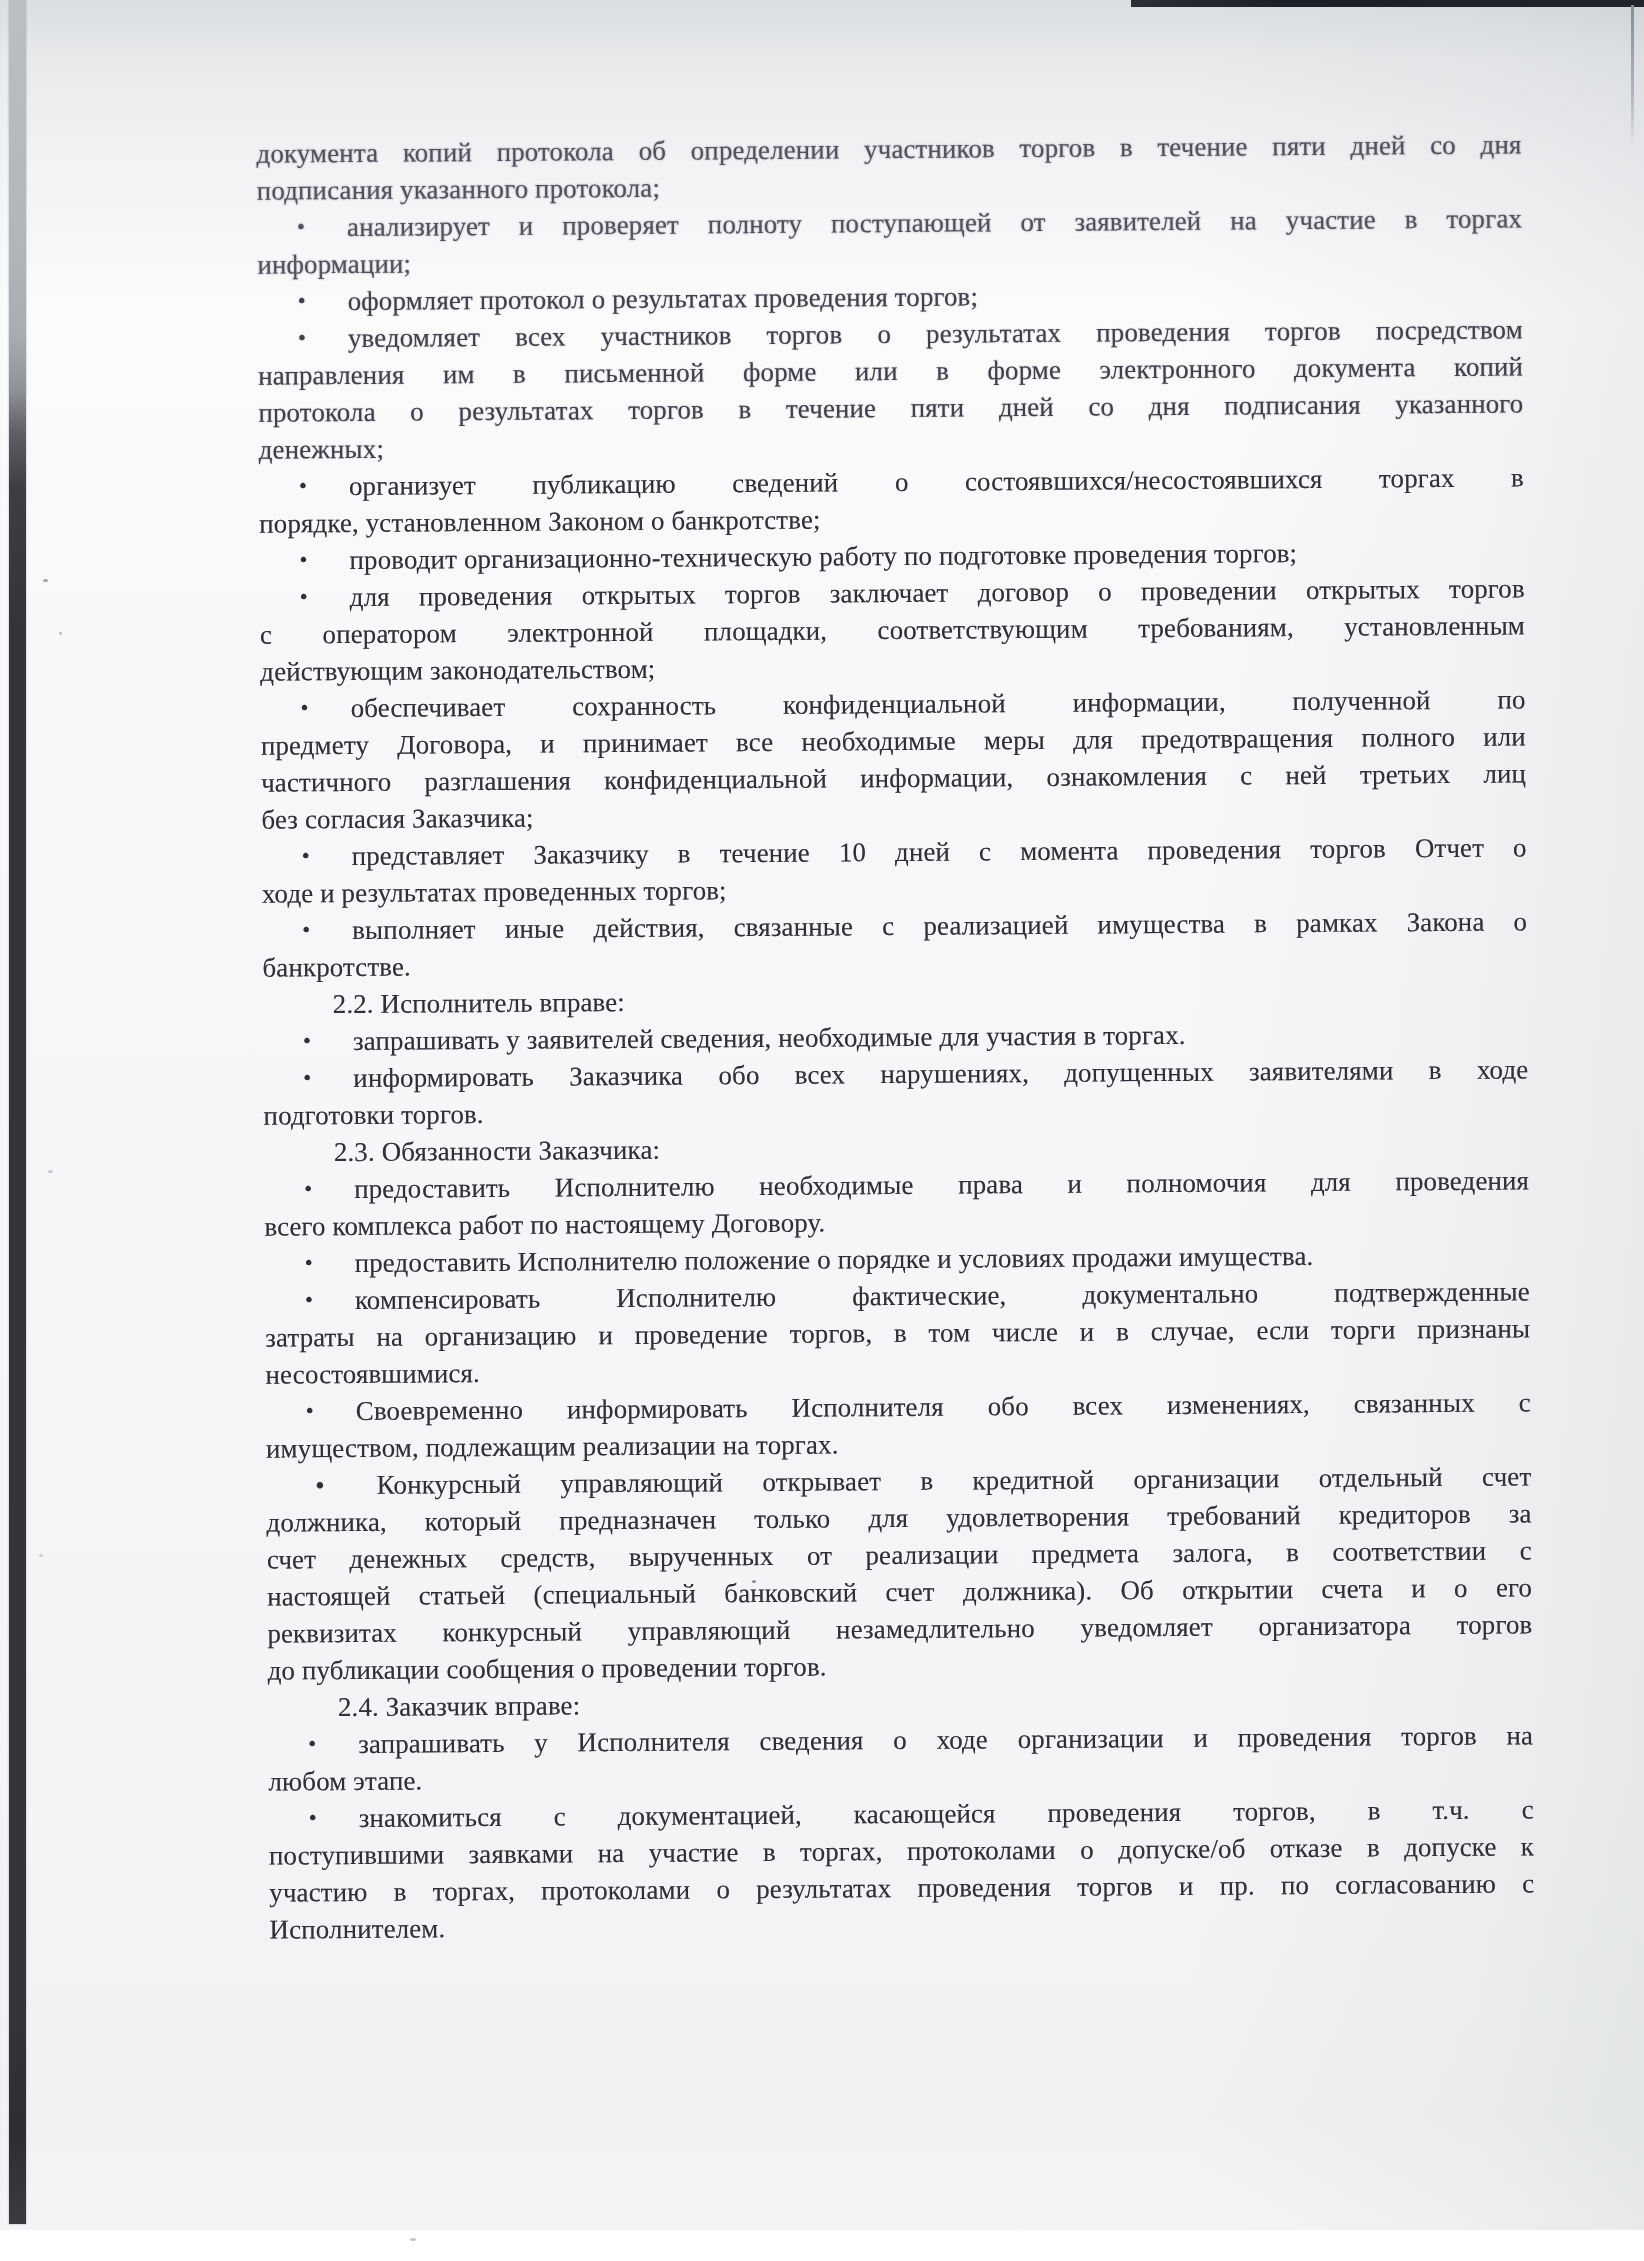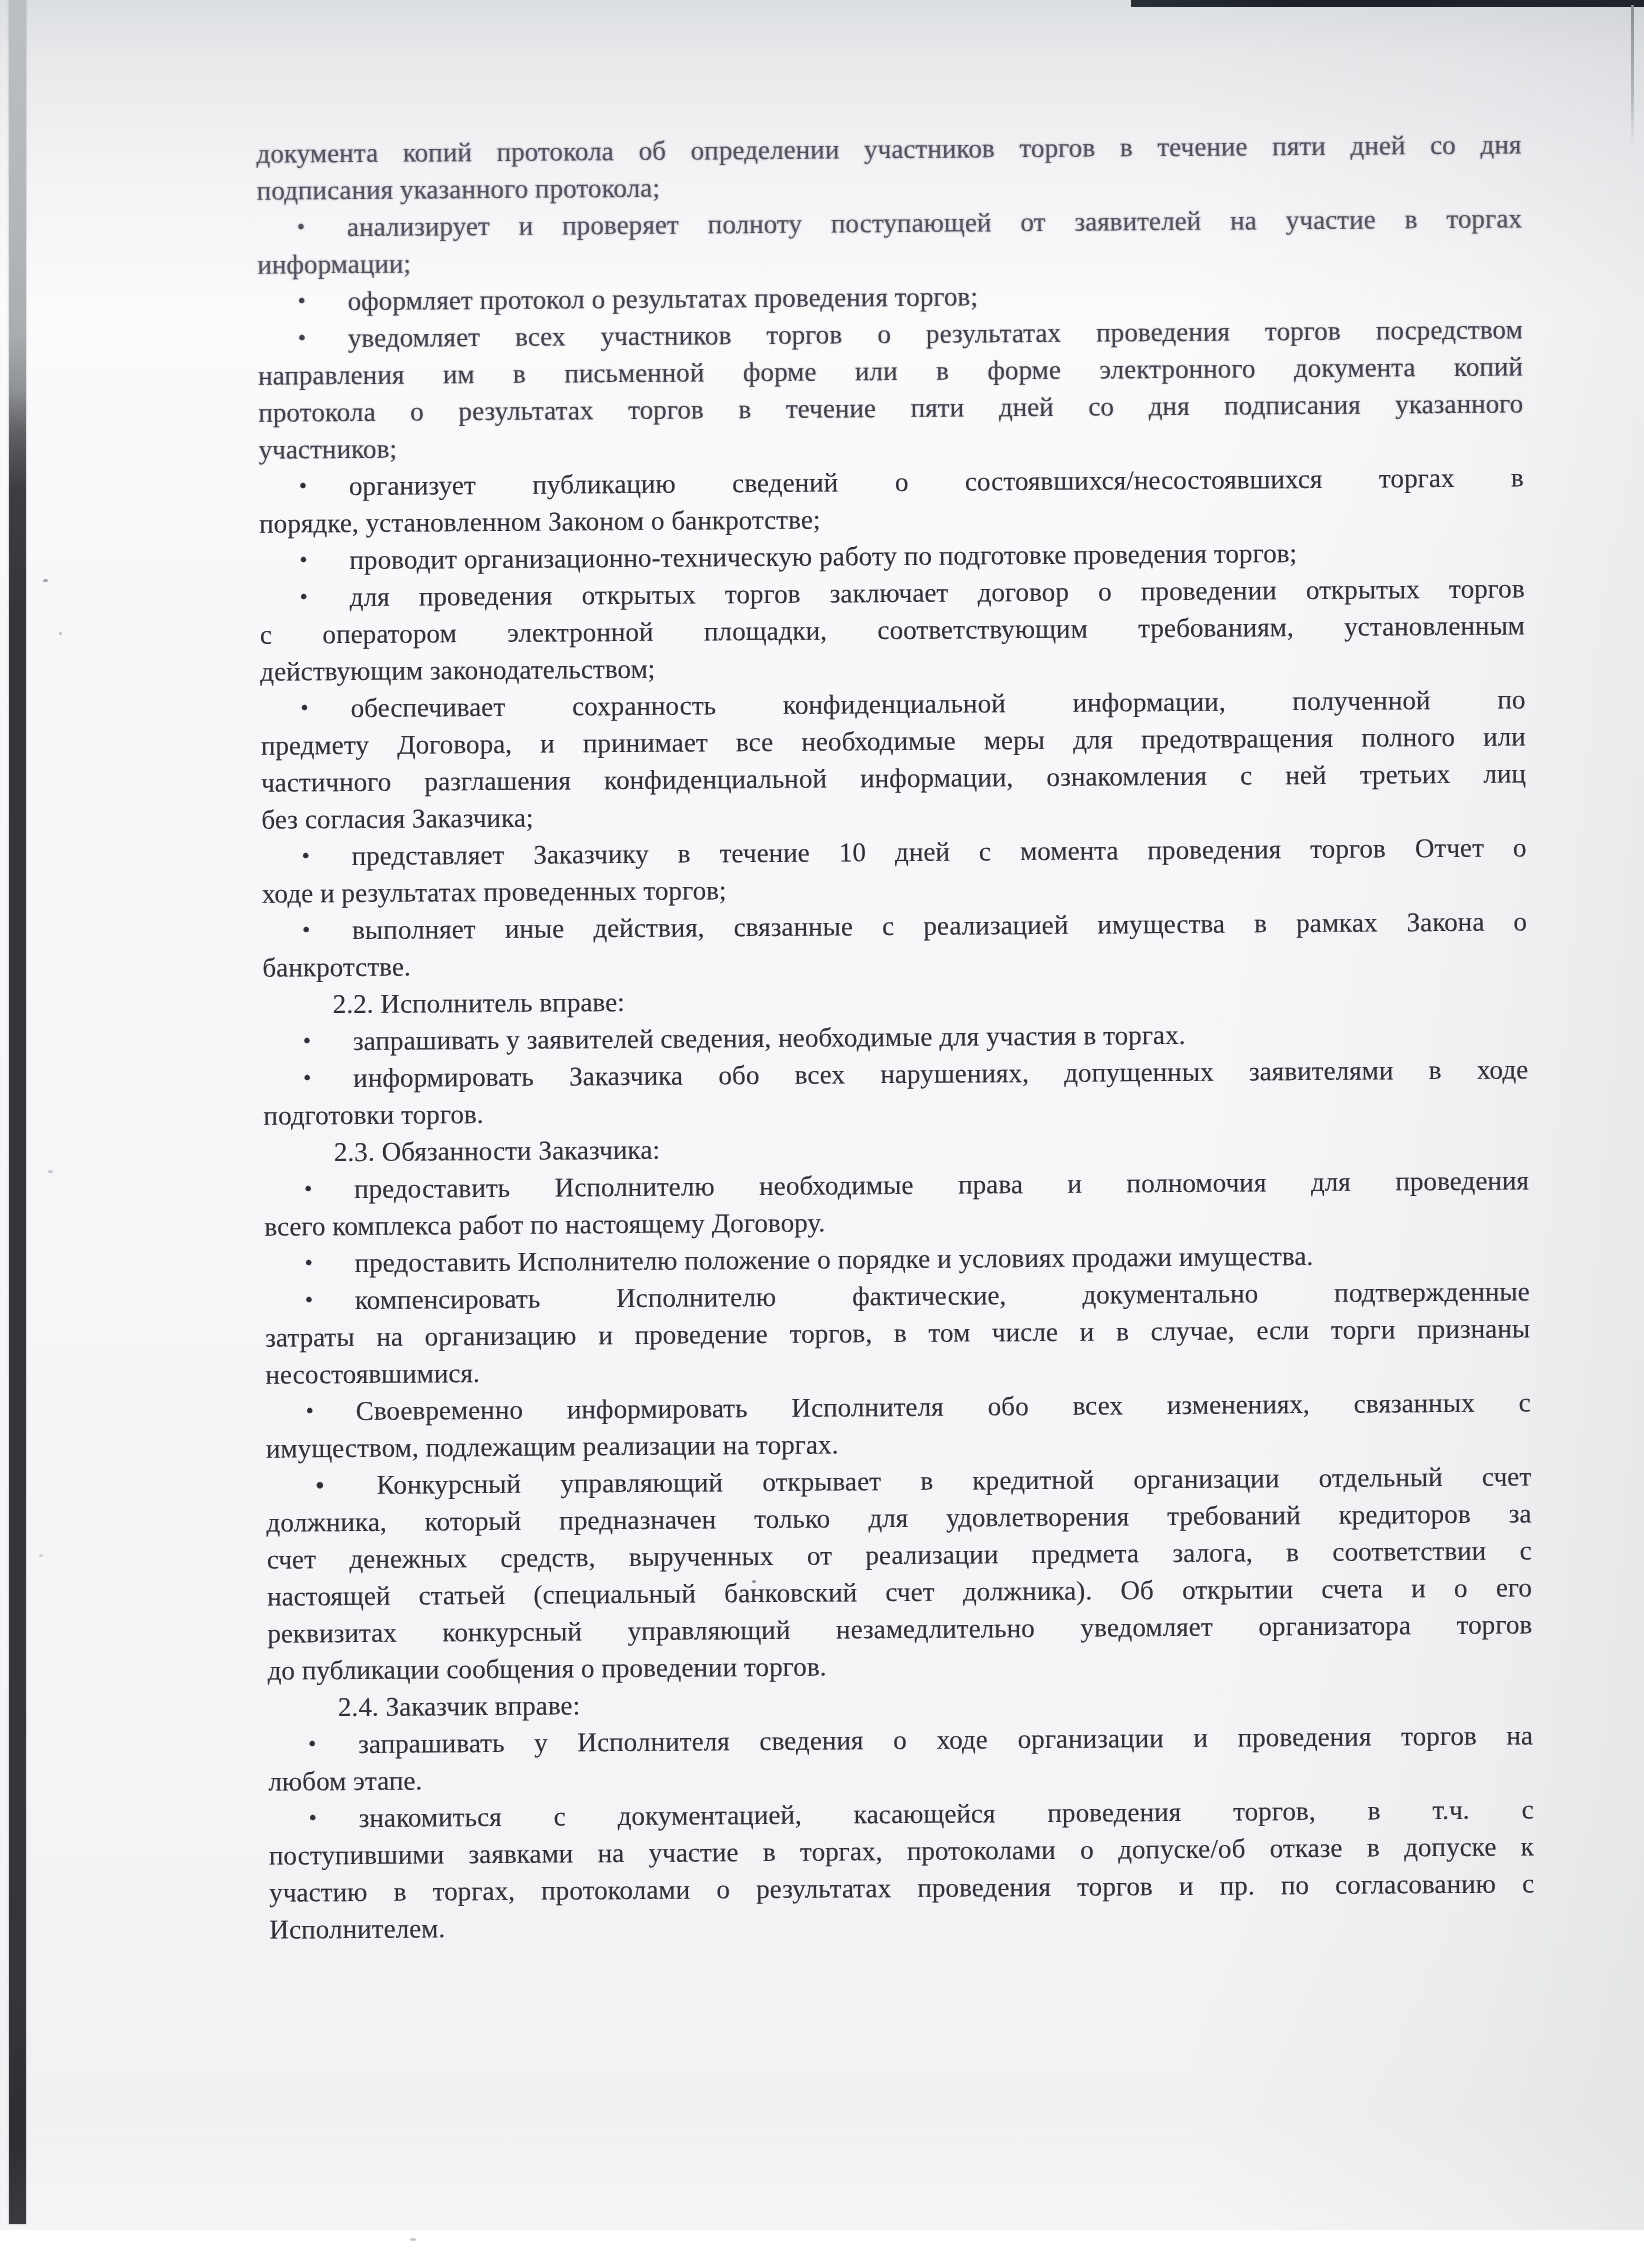--- a/index.html
+++ b/index.html
@@ -73,21 +73,21 @@
       <div class="ln jst bfirst"><span class="bullet">•</span><span>анализирует и проверяет полноту поступающей от заявителей на участие в торгах</span></div>
       <div class="ln"><span>информации;</span></div>
     </div>
     <div class="para f2">
       <div class="ln bfirst"><span class="bullet">•</span><span>оформляет протокол о результатах проведения торгов;</span></div>
     </div>
     <div class="para f2">
       <div class="ln jst bfirst"><span class="bullet">•</span><span>уведомляет всех участников торгов о результатах проведения торгов посредством</span></div>
       <div class="ln jst"><span>направления им в письменной форме или в форме электронного документа копий</span></div>
       <div class="ln jst"><span>протокола о результатах торгов в течение пяти дней со дня подписания указанного</span></div>
-      <div class="ln"><span>участников;</span></div>
+      <div class="ln"><span>денежных;</span></div>
     </div>
     <div class="para f3">
       <div class="ln jst bfirst"><span class="bullet">•</span><span>организует публикацию сведений о состоявшихся/несостоявшихся торгах в</span></div>
       <div class="ln"><span>порядке, установленном Законом о банкротстве;</span></div>
     </div>
     <div class="para f3">
       <div class="ln bfirst"><span class="bullet">•</span><span>проводит организационно-техническую работу по подготовке проведения торгов;</span></div>
     </div>
     <div class="para f3">
       <div class="ln jst bfirst"><span class="bullet">•</span><span>для проведения открытых торгов заключает договор о проведении открытых торгов</span></div>

